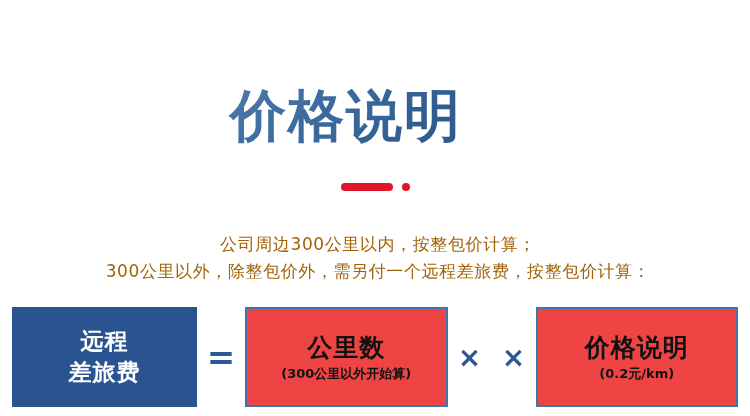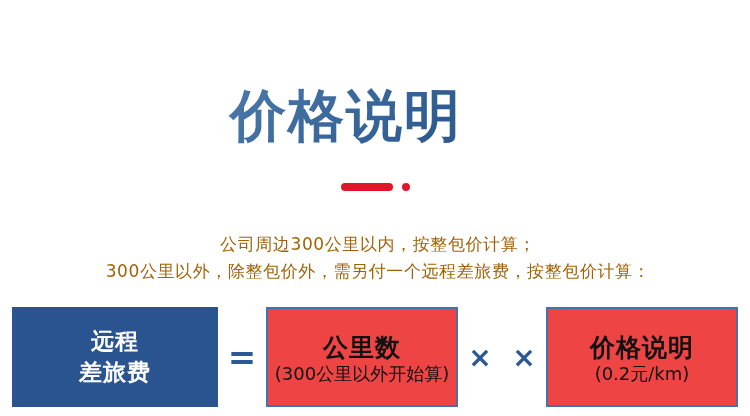--- a/index.html
+++ b/index.html
@@ -81,21 +81,21 @@
     position: absolute;
     left: 12px;
     top: 307px;
     width: 726px;
     height: 100px;
     display: flex;
     align-items: stretch;
   }
 
   #formula-result {
-    width: 206px;
+    width: 185px;
     background: #2a5490;
     color: #ffffff;
     display: flex;
     flex-direction: column;
     align-items: center;
     justify-content: center;
     font-weight: bold;
     font-size: 23px;
     line-height: 31px;
     letter-spacing: 1px;
@@ -132,24 +132,25 @@
   .factor-card .factor-title {
     font-size: 25px;
     font-weight: bold;
     color: #111111;
     line-height: 30px;
     letter-spacing: 1px;
     white-space: nowrap;
   }
   .factor-card .factor-note {
     margin-top: 2px;
-    font-size: 18px;
+    font-size: 13px;
     color: #111111;
     line-height: 17px;
     white-space: nowrap;
+    font-weight: bold;
   }
 </style>
 </head>
 <body>
 
 <div id="page-title">价格说明</div>
 
 <div id="divider">
   <span class="bar"></span>
   <span class="dot"></span>

